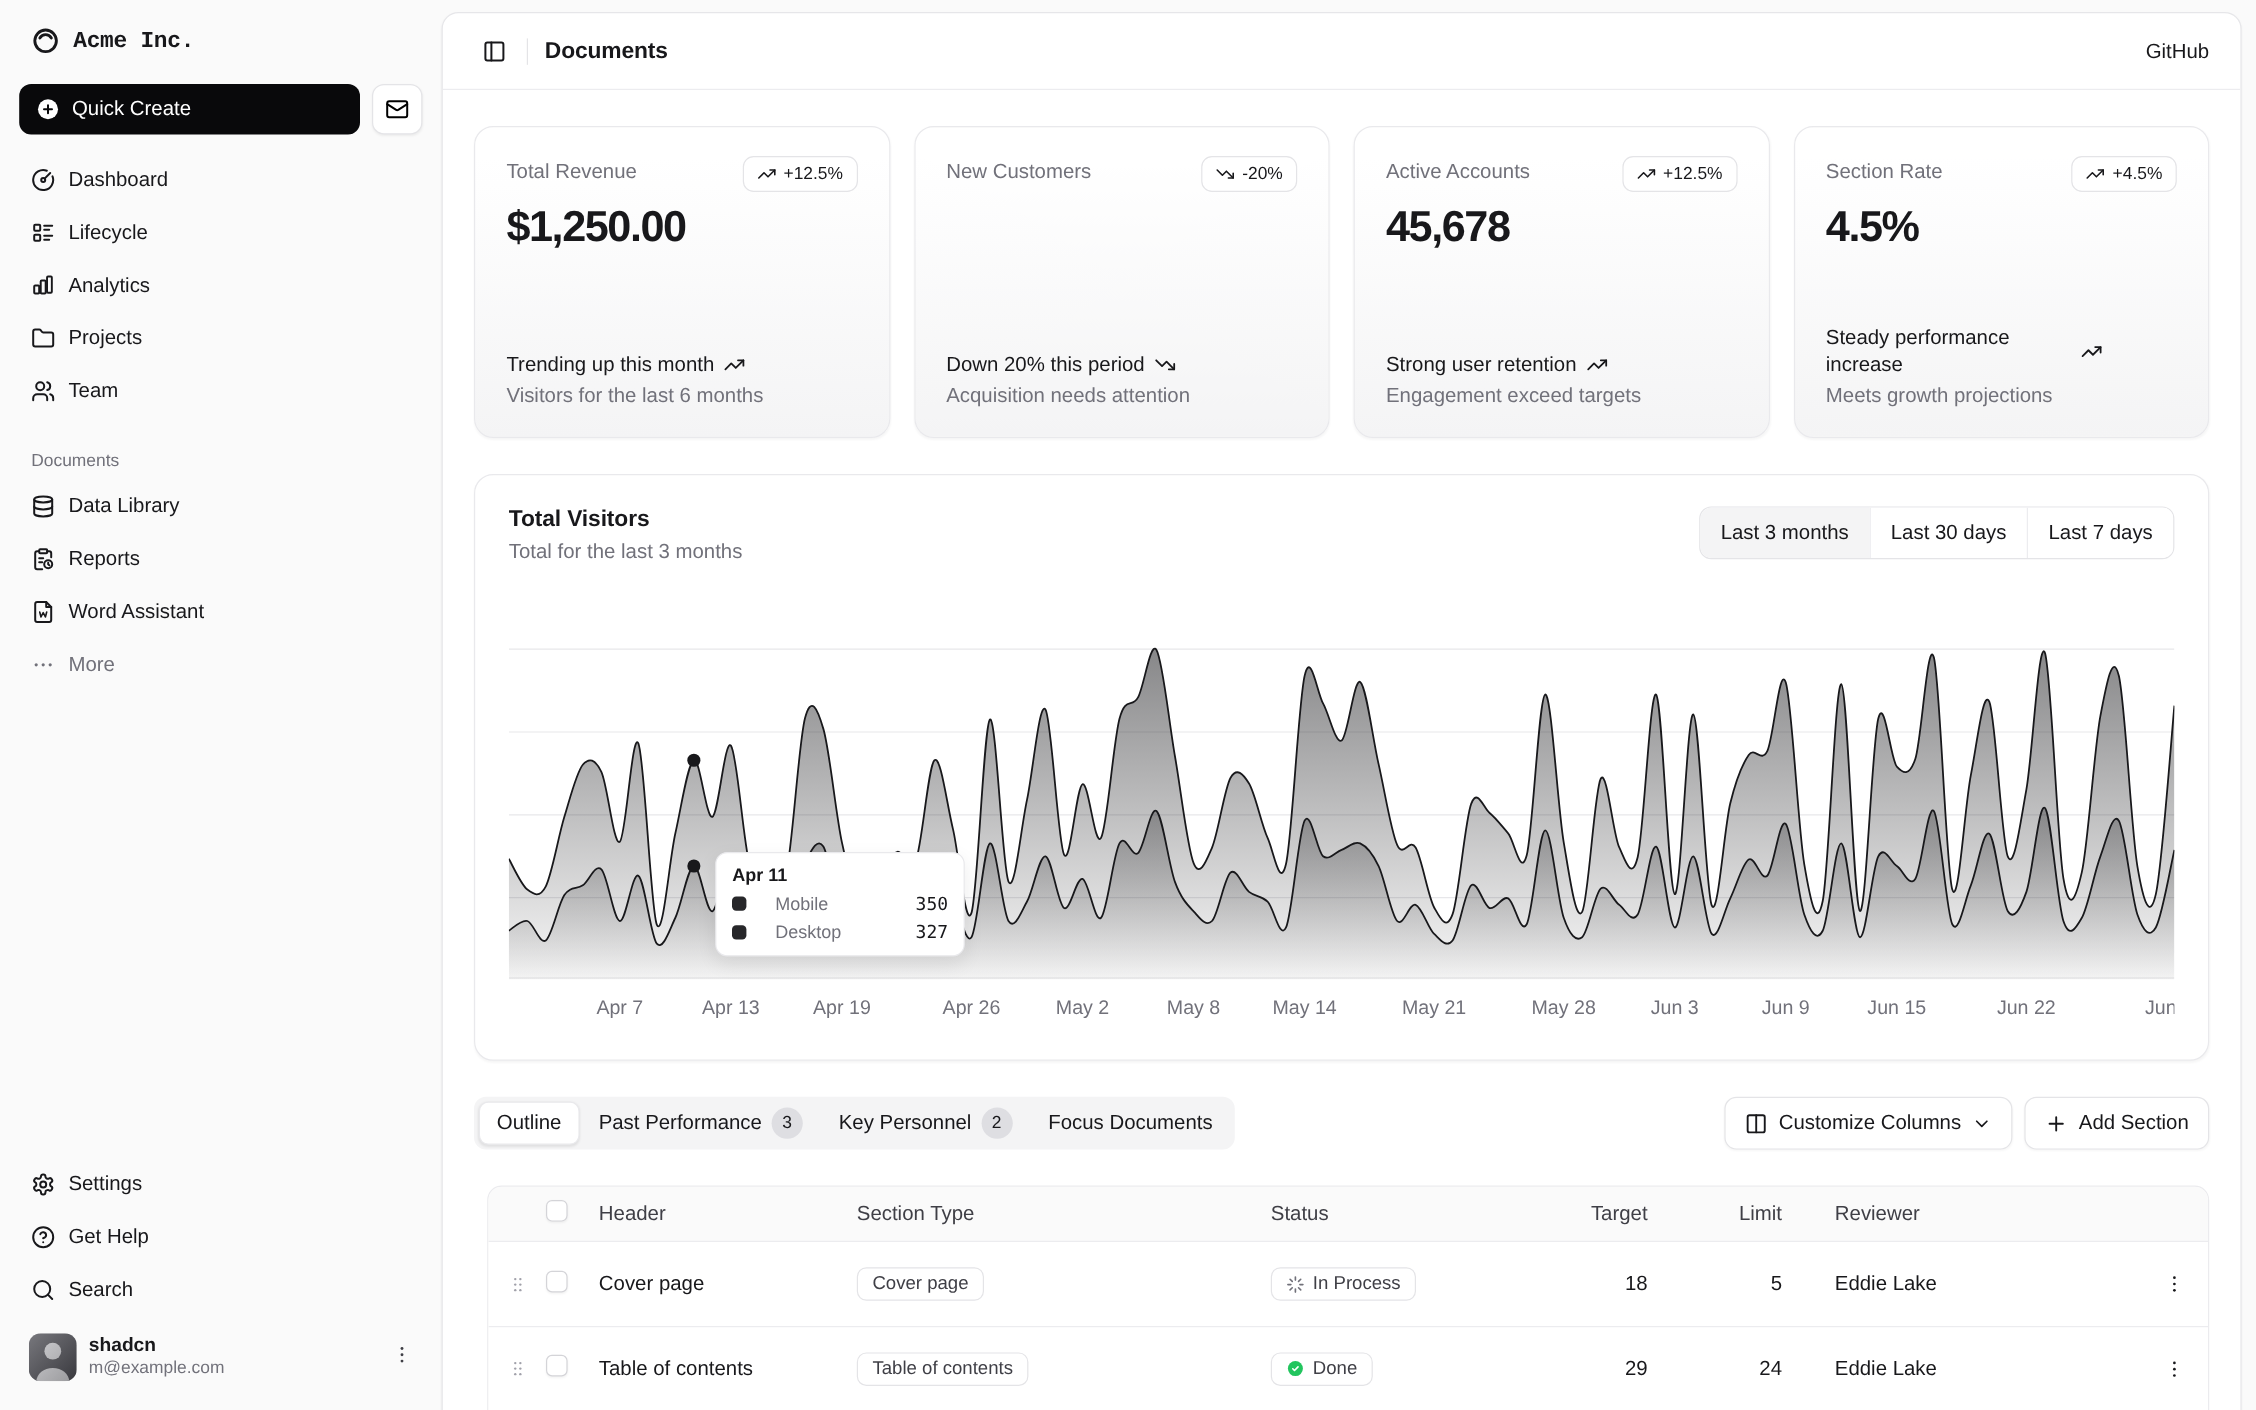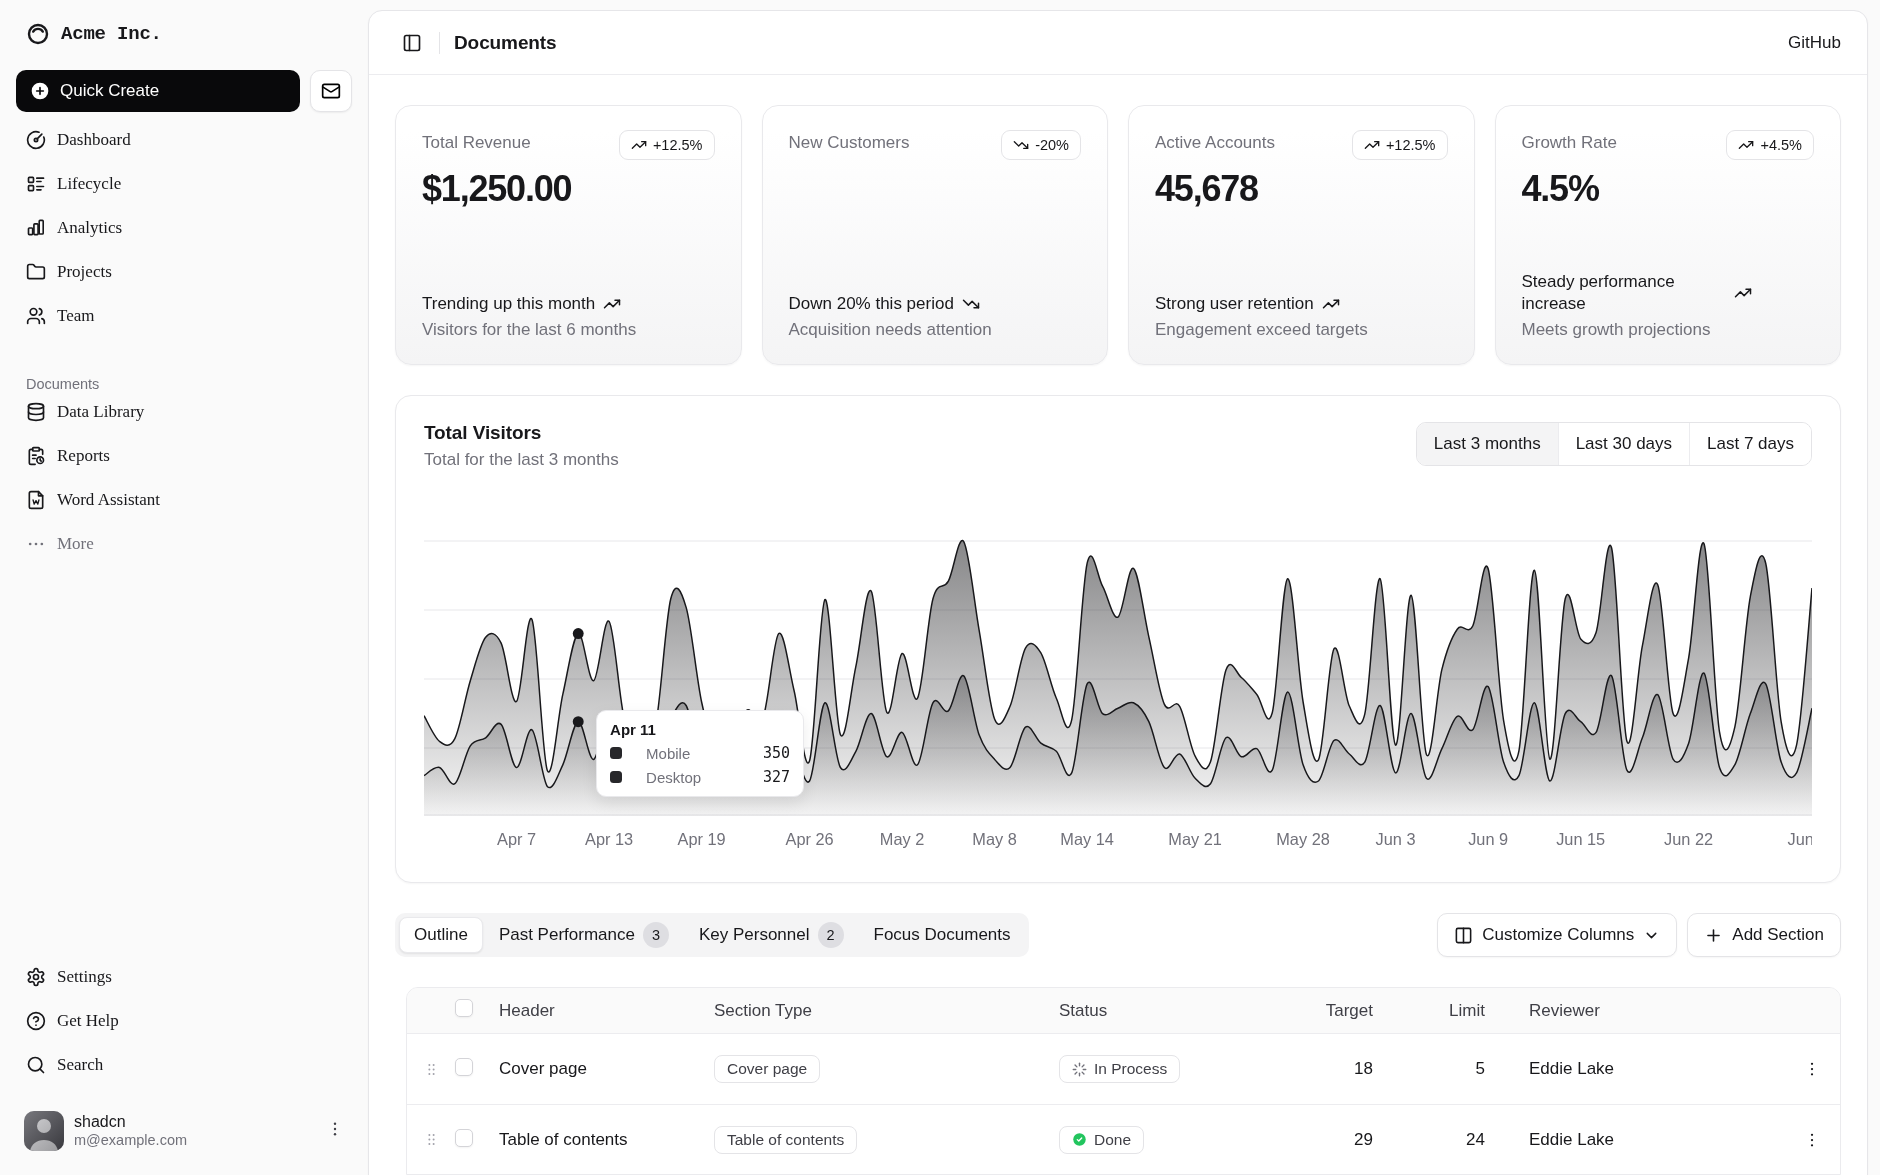--- a/index.html
+++ b/index.html
@@ -19,28 +19,28 @@
   .logo-row .ic { width:24px; height:24px; stroke-width:2.4; }
   .brand-name { font-size:19px; font-weight:700; letter-spacing:-.2px;font-family:Liberation Mono, monospace; }
   .qc-row { display:flex; gap:10px; margin-top:16px; }
   .qc-btn { flex:1; height:42px; background:#09090b; color:#fff; border:none;
             border-radius:10px; display:flex; align-items:center; gap:10px;
             padding:0 14px; font-size:17px; font-weight:500; font-family:inherit; cursor:pointer; }
   .mail-btn { width:42px; height:42px; background:#fff; border:1px solid #e4e4e7;
               border-radius:10px; display:flex; align-items:center; justify-content:center;
               box-shadow:0 1px 2px rgba(0,0,0,.06); cursor:pointer; }
   .nav { list-style:none; margin-top:18px; display:flex; flex-direction:column; gap:4px; }
-  .nav-item { height:40px; border-radius:10px; display:flex; gap:11px;
-              padding:0 10px; font-size:17px; cursor:pointer;font-family:Liberation Serif, serif; }
+  .nav-item { height:40px; border-radius:10px; display:flex; align-items:center; gap:11px;
+              padding:0 10px; font-size:17px; cursor:pointer; }
   .nav-item.muted { color:#71717a; }
   .section-label { margin-top:30px; padding:0 10px 10px; font-size:14.5px; color:#71717a; }
   .sidebar-footer { margin-top:auto; }
   .user-row { margin-top:8px; display:flex; align-items:center; gap:10px; padding:8px 8px; border-radius:10px; cursor:pointer; }
   .avatar { width:40px; height:40px; border-radius:10px; overflow:hidden; flex:none; }
-  .user-name { font-size:16px; font-weight:400; line-height:1.15; }
+  .user-name { font-size:16px; font-weight:700; line-height:1.15; }
   .user-email { font-size:14.5px; color:#71717a; line-height:1.25; }
   .user-kebab { margin-left:auto; color:#3f3f46; }
 
   
   .panel { position:absolute; left:368px; top:10px; width:1500px; height:1340px;
            background:#fff; border:1px solid #e6e6e9; border-radius:14px;
            box-shadow:0 1px 2px rgba(0,0,0,.04); overflow:hidden; }
   .topbar { height:64px; display:flex; align-items:center; padding:0 26px;
             border-bottom:1px solid #ececef; }
   .icon-btn { width:34px; height:34px; border:none; background:transparent; border-radius:8px;
@@ -381,21 +381,21 @@
                 <path d="M16 7h6v6"></path>
                 <path d="m22 7-8.5 8.5-5-5L2 17"></path>
               </svg>
           </div>
           <div class="card-line2">Engagement exceed targets</div>
         </div>
       </div>
 
       <div class="card">
         <div class="card-top">
-          <span class="card-title">Growth Rate</span>
+          <span class="card-title">Section Rate</span>
           <span class="badge-pill">
             <svg class="ic" viewBox="0 0 24 24">
                 <path d="M16 7h6v6"></path>
                 <path d="m22 7-8.5 8.5-5-5L2 17"></path>
               </svg>
             <span>+4.5%</span>
           </span>
         </div>
         <div class="card-value">4.5%</div>
         <div class="card-foot">

